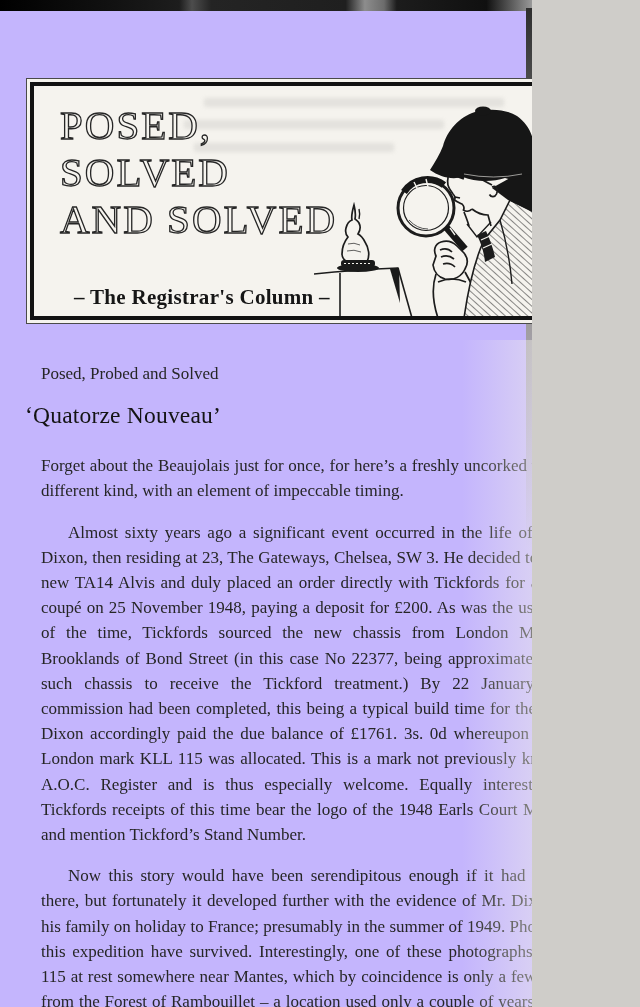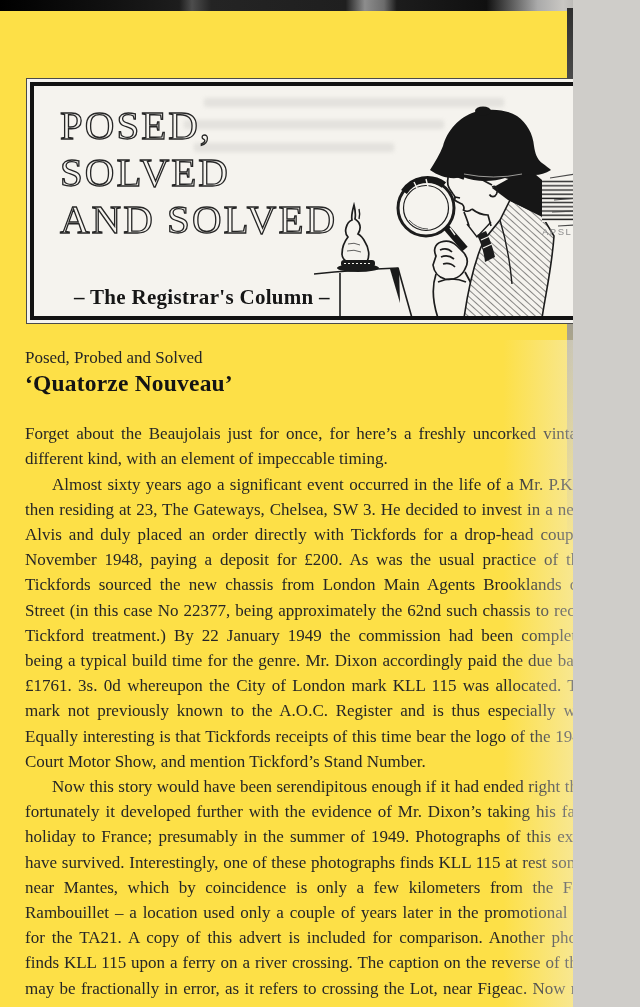--- a/index.html
+++ b/index.html
@@ -1,19 +1,19 @@
 <!DOCTYPE html>
 <html><head>
 <meta charset="utf-8">
 <style>
   html,body{margin:0;padding:0;background:#cfcdc9;}
   .scan{
     position:relative;
-    width:573px;height:1007px;
-    background:#fde047;
+    width:532px;height:1007px;
+    background:#c4b5fd;
     overflow:hidden;
     font-family:"Liberation Serif", serif;
     color:#232323;
   }
   
   .scan-top-bar{
     position:absolute;top:0;left:0;width:640px;height:11px;
     background:linear-gradient(to right,
       #000 0%, #141414 20%, #1d1d1d 28%, #4d4d4d 30%, #242424 33%,
       #1f1f1f 54%, #8d8d8d 57%, #6c6c6c 60%, #1c1c1c 62%,
@@ -54,23 +54,23 @@
     font-size:21px;font-weight:700;color:#161616;
     letter-spacing:.3px;
     text-align:center;
   }
   .holmes-svg{position:absolute;right:2px;bottom:-2px;}
   
   .article{
     position:absolute;left:25px;top:345px;width:604px;
   }
   .kicker{font-size:20px;margin:0 0 16px 2px;font-weight:400;color:#262626;}
-  .headline{font-size:23.5px;margin:0 0 24px 0;font-weight:700;color:#141414;letter-spacing:.2px;}
+  .headline{font-size:23.5px;margin:0 0 24px 0;font-weight:400;color:#141414;letter-spacing:.2px;}
   .article p{
-    margin:0;font-size:17px;line-height:25.2px;
+    margin:16px;font-size:17px;line-height:25.2px;
     text-align:justify;color:#262626;
   }
   .article p.indent{text-indent:27px;}
   
   .fade-right{
     position:absolute;top:340px;right:0;width:70px;height:667px;
     background:linear-gradient(to right,rgba(241,239,233,0),rgba(241,239,233,.45));
     pointer-events:none;
   }
 </style>

